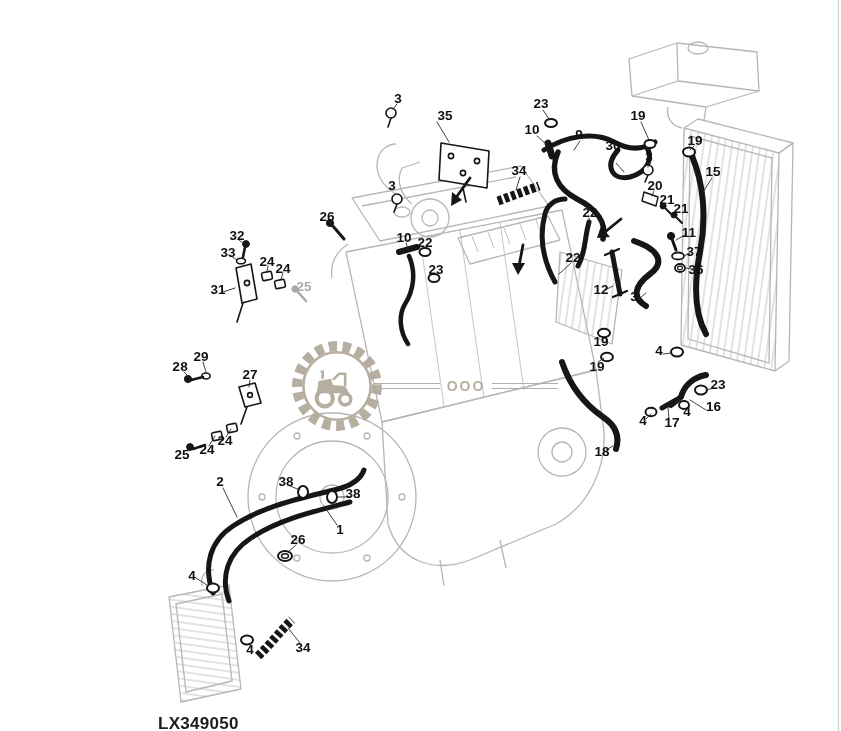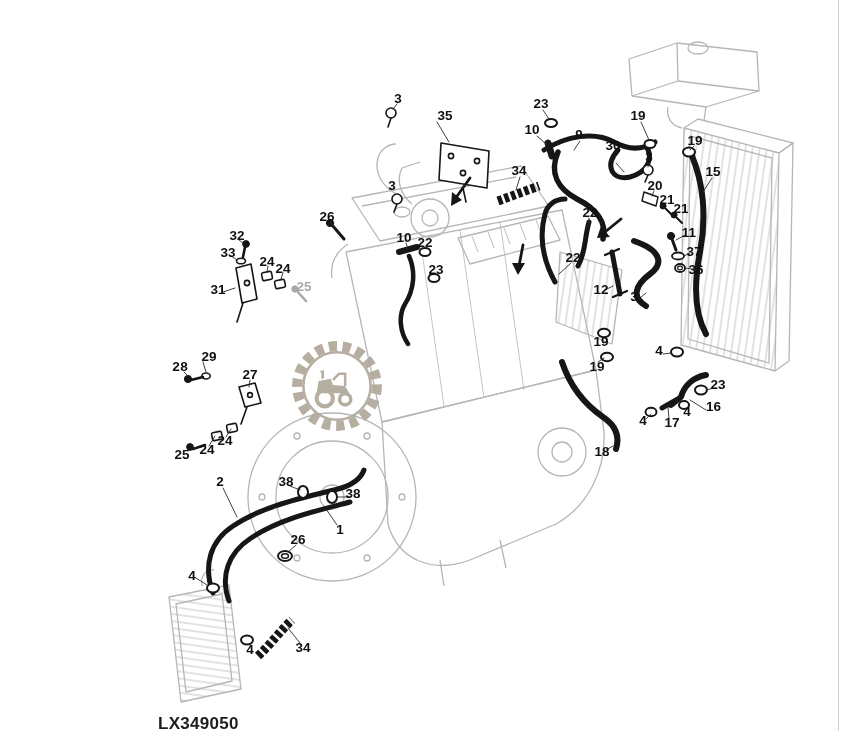--- a/index.html
+++ b/index.html
@@ -242,20 +242,25 @@
     <svg class="wm-gear" viewBox="0 0 100 100">
       <circle cx="50" cy="50" r="39" fill="none" stroke="currentColor" stroke-width="10" stroke-dasharray="8 5.5"></circle>
       <circle cx="50" cy="50" r="33" fill="none" stroke="currentColor" stroke-width="2.5"></circle>
       <path d="M30,57 L32,45 L44,43 L46,49 L58,50 L62,57 Z" fill="currentColor"></path>
       <circle cx="38" cy="62" r="8" fill="none" stroke="currentColor" stroke-width="4"></circle>
       <circle cx="58" cy="63" r="5.5" fill="none" stroke="currentColor" stroke-width="3.5"></circle>
       <path d="M36,43 L36,36 L34,36" stroke="currentColor" stroke-width="2.5" fill="none"></path>
       <path d="M46,44 L52,38 L58,38 L58,50" fill="none" stroke="currentColor" stroke-width="2.5"></path>
     </svg>
     <div class="wm-text">
+      <div class="wm-ooo-row">
+        <div class="wm-line"></div>
+        <span class="wm-ooo">ООО</span>
+        <div class="wm-line"></div>
+      </div>
     </div>
   </div>
 
   <div id="callout-layer">
       <span class="callout" style="left: 398px; top: 99px;">3</span>
       <span class="callout" style="left: 445px; top: 116px;">35</span>
       <span class="callout" style="left: 541px; top: 104px;">23</span>
       <span class="callout" style="left: 532px; top: 130px;">10</span>
       <span class="callout" style="left: 579px; top: 135px;">9</span>
       <span class="callout" style="left: 638px; top: 116px;">19</span>
@@ -287,21 +292,21 @@
       <span class="callout" style="left: 218px; top: 290px;">31</span>
       <span class="callout" style="left: 601px; top: 342px;">19</span>
       <span class="callout" style="left: 597px; top: 367px;">19</span>
       <span class="callout" style="left: 659px; top: 351px;">4</span>
       <span class="callout" style="left: 718px; top: 385px;">23</span>
       <span class="callout" style="left: 709px; top: 407px; padding-left: 9px;">16</span>
       <span class="callout" style="left: 687px; top: 412px;">4</span>
       <span class="callout" style="left: 672px; top: 423px;">17</span>
       <span class="callout" style="left: 643px; top: 421px;">4</span>
       <span class="callout" style="left: 180px; top: 368px; font-family: Liberation Mono, monospace;">28</span>
-      <span class="callout" style="left: 201px; top: 357px; margin-left: 8px;">29</span>
+      <span class="callout" style="left: 201px; top: 357px;">29</span>
       <span class="callout" style="left: 250px; top: 375px;">27</span>
       <span class="callout" style="left: 602px; top: 452px;">18</span>
       <span class="callout" style="left: 182px; top: 455px;">25</span>
       <span class="callout" style="left: 207px; top: 450px;">24</span>
       <span class="callout" style="left: 225px; top: 441px;">24</span>
       <span class="callout" style="left: 220px; top: 482px;">2</span>
       <span class="callout" style="left: 286px; top: 482px;">38</span>
       <span class="callout" style="left: 353px; top: 494px;">38</span>
       <span class="callout" style="left: 340px; top: 530px;">1</span>
       <span class="callout" style="left: 298px; top: 540px;">26</span>

